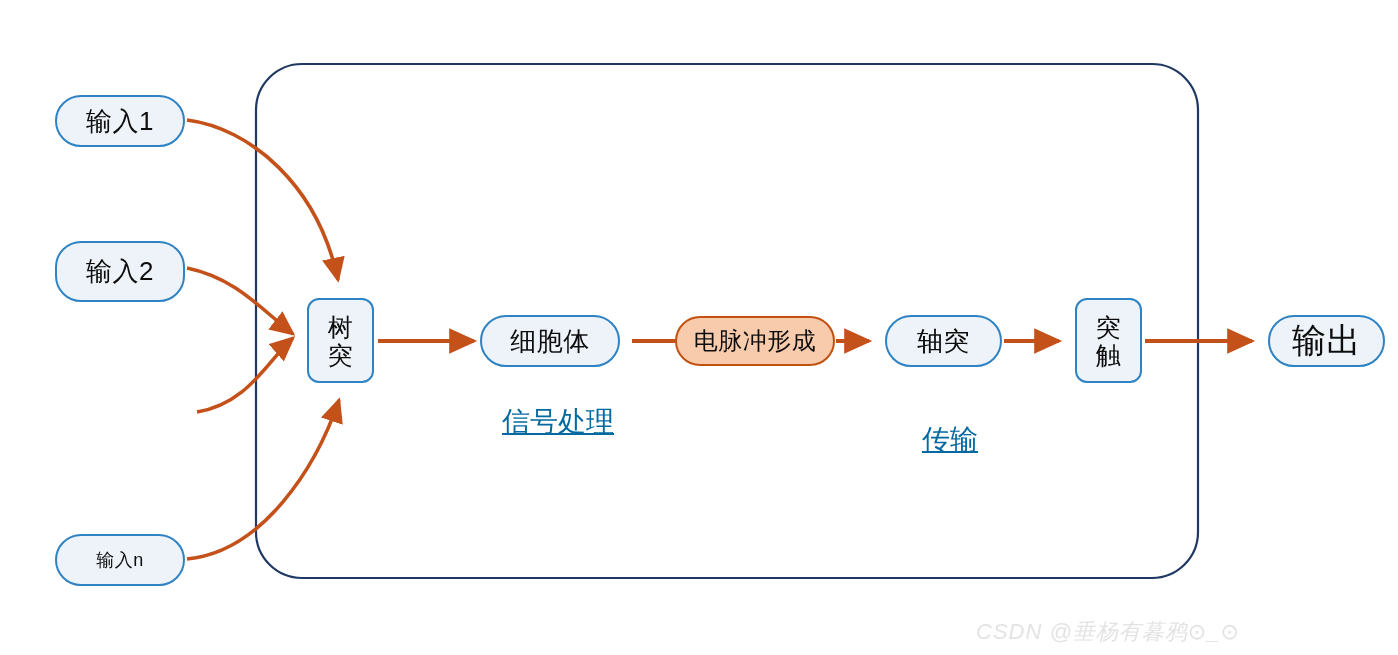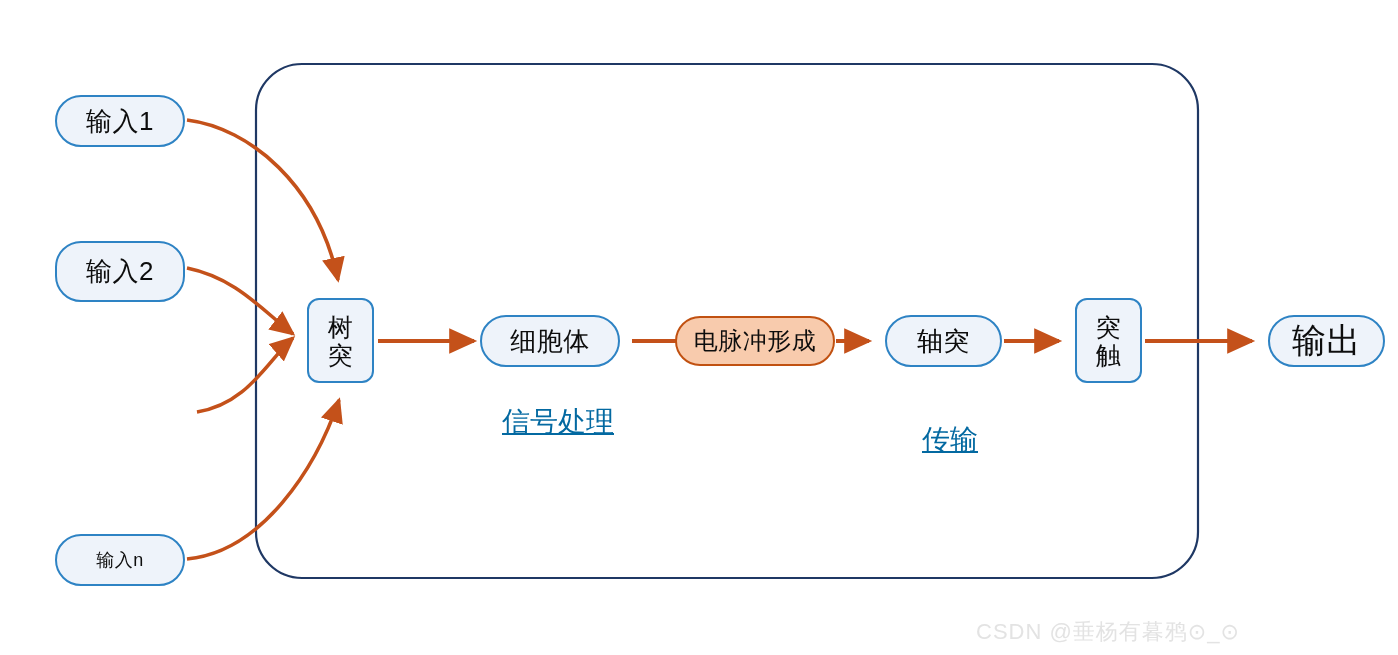--- a/index.html
+++ b/index.html
@@ -123,15 +123,15 @@
   <div class="node tall" style="left: 1075px; top: 298px; width: 67px; height: 85px; font-size: 25px;">
     <span>突<br>触</span>
   </div>
   <div class="node pill" style="left: 1268px; top: 315px; width: 117px; height: 52px; font-size: 34px;">
     <span>输出</span>
   </div>
 
   <div class="free-label" style="font-size: 28px; left: 558px; top: 422px; transform: translate(-50%, -50%);">信号处理</div>
   <div class="free-label" style="font-size: 28px; left: 950px; top: 422px; transform: translate(-50%, -50%); margin-top: 18px;">传输</div>
 
-  <div class="watermark" style="font-size: 22px; left: 1108px; top: 632px; transform: translate(-50%, -50%); color: rgb(227, 227, 227);">CSDN @垂杨有暮鸦⊙_⊙</div>
+  <div class="watermark" style="font-size: 22px; left: 1108px; top: 632px; transform: translate(-50%, -50%); color: rgb(227, 227, 227); font-style: italic;">CSDN @垂杨有暮鸦⊙_⊙</div>
 
 </div>
 
 </body></html>

